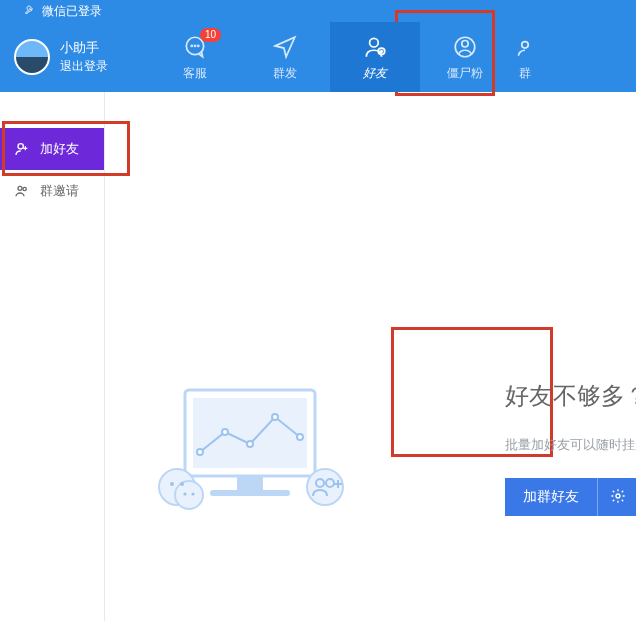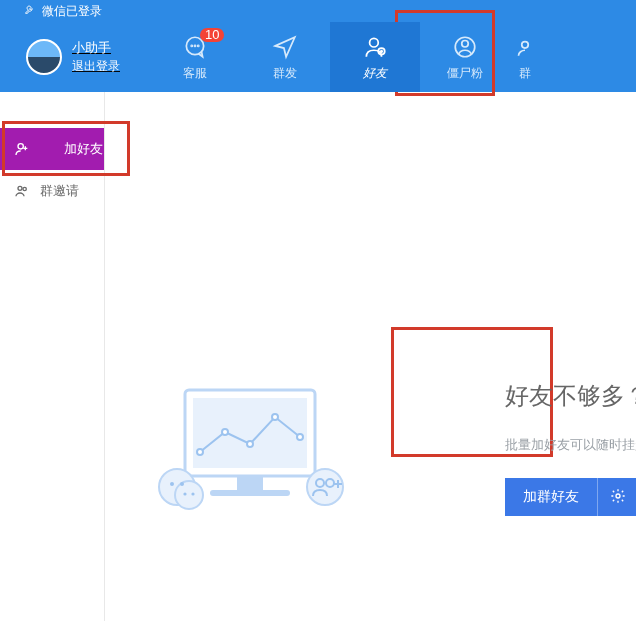--- a/index.html
+++ b/index.html
@@ -2,36 +2,36 @@
 <html><head>
 <meta charset="utf-8">
 <style>
 * { margin: 0; padding: 0; box-sizing: border-box; }
 body { font-family: "Microsoft YaHei", sans-serif; width: 636px; height: 621px; overflow: hidden; background: #fff; }
 
 .titlebar { height: 22px; background: #2d8ae5; display: flex; align-items: center; padding-left: 24px; color: #fff; font-size: 12px; }
 .titlebar svg { margin-right: 6px; }
 
 .header { height: 70px; background: #2d8ae5; display: flex; align-items: center; }
-.user-block { display: flex; align-items: flex-start; padding-left: 26px; width: 150px; text-decoration: underline; }
+.user-block { display: flex; align-items: flex-start; padding-left: 14px; width: 150px; }
 .avatar { width: 36px; height: 36px; border-radius: 50%; background: linear-gradient(#6db8f8 50%, #2a4a6a 50%); border: 2px solid #fff; flex-shrink: 0; }
 .user-text { margin-left: 10px; color: #fff; font-size: 13px; line-height: 18px; }
 .user-text .logout { font-size: 12px; opacity: .95; }
 
 .nav { display: flex; flex: 1; height: 100%; }
 .nav-item { width: 90px; display: flex; flex-direction: column; align-items: center; justify-content: center; color: #d6e9fb; font-size: 12px; position: relative; cursor: pointer; }
 .nav-item.active { background: #1f77d4; color: #fff; font-style: italic; }
 .nav-item .icon { height: 28px; display: flex; align-items: center; justify-content: center; margin-bottom: 4px; }
 .nav-item .icon svg { stroke: currentColor; fill: none; }
-.badge { position: absolute; top: 6px; left: 50px; background: #f44336; color: #fff; font-size: 13px; border-radius: 8px; padding: 1px 5px; line-height: 12px; }
+.badge { position: absolute; top: 6px; left: 50px; background: #f44336; color: #fff; font-size: 10px; border-radius: 8px; padding: 1px 5px; line-height: 12px; }
 
 .body { display: flex; height: calc(621px - 92px); }
 .sidebar { width: 105px; border-right: 1px solid #e8e8e8; padding-top: 36px; }
 .side-item { height: 42px; display: flex; align-items: center; padding-left: 12px; font-size: 13px; color: #6b6b6b; cursor: pointer; }
-.side-item.active { background: #a21caf; color: #fff; gap: 24px; }
+.side-item.active { background: #6d28d9; color: #fff; }
 .side-item .sicon { width: 20px; display: inline-flex; justify-content: center; margin-right: 8px; }
 .side-item .sicon svg { stroke: currentColor; fill: none; }
 
 .content { flex: 1; position: relative; padding: 48px 0 0 0; overflow: hidden; }
 .illo { position: absolute; left: 50px; top: 290px; }
 .text-block { position: absolute; left: 400px; top: 288px; }
 .headline { font-size: 24px; color: #666; margin-bottom: 24px; white-space: nowrap; }
 .subline { font-size: 13px; color: #9aa0a6; margin-bottom: 24px; white-space: nowrap; }
 .actions { display: flex; align-items: center; gap: 12px; }
 .btn-primary { background: #3b78e7; color: #fff; border: none; height: 38px; padding: 16px 18px; font-size: 14px; cursor: pointer; display: inline-flex; align-items: center; }

